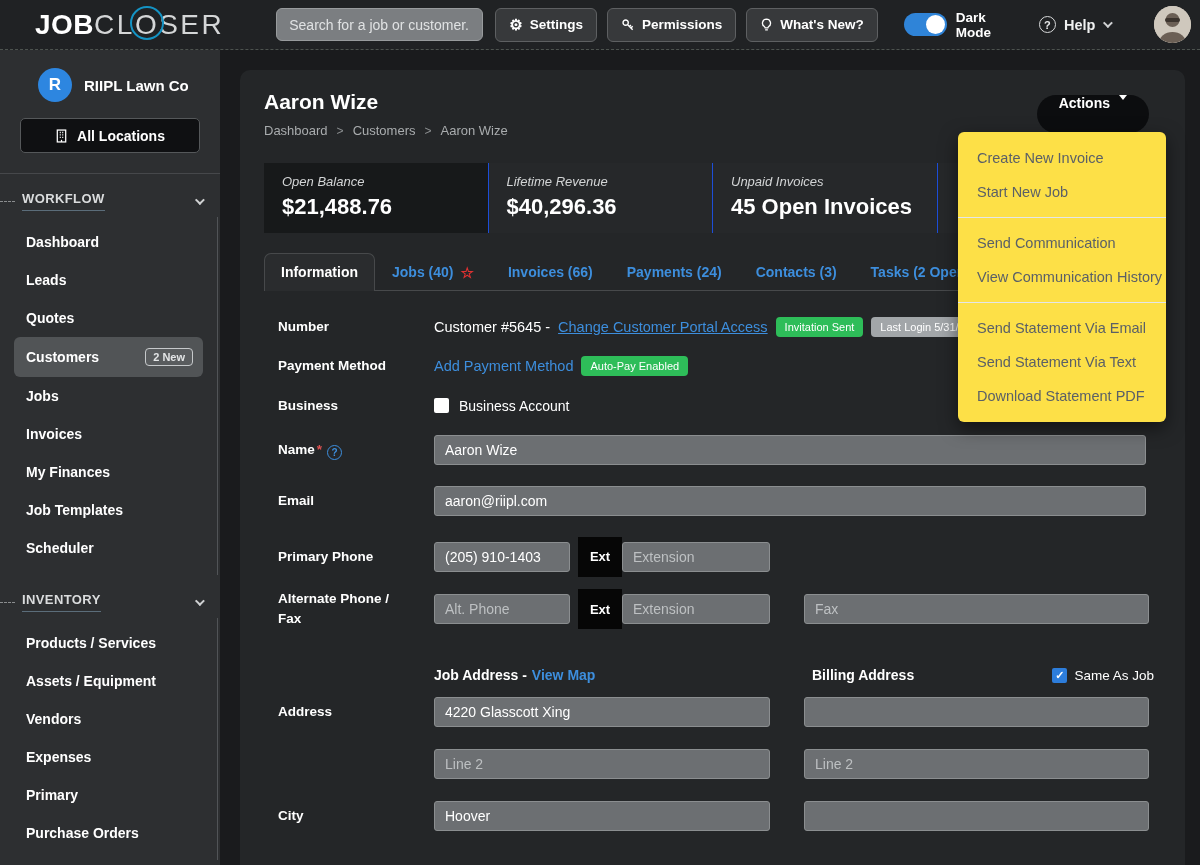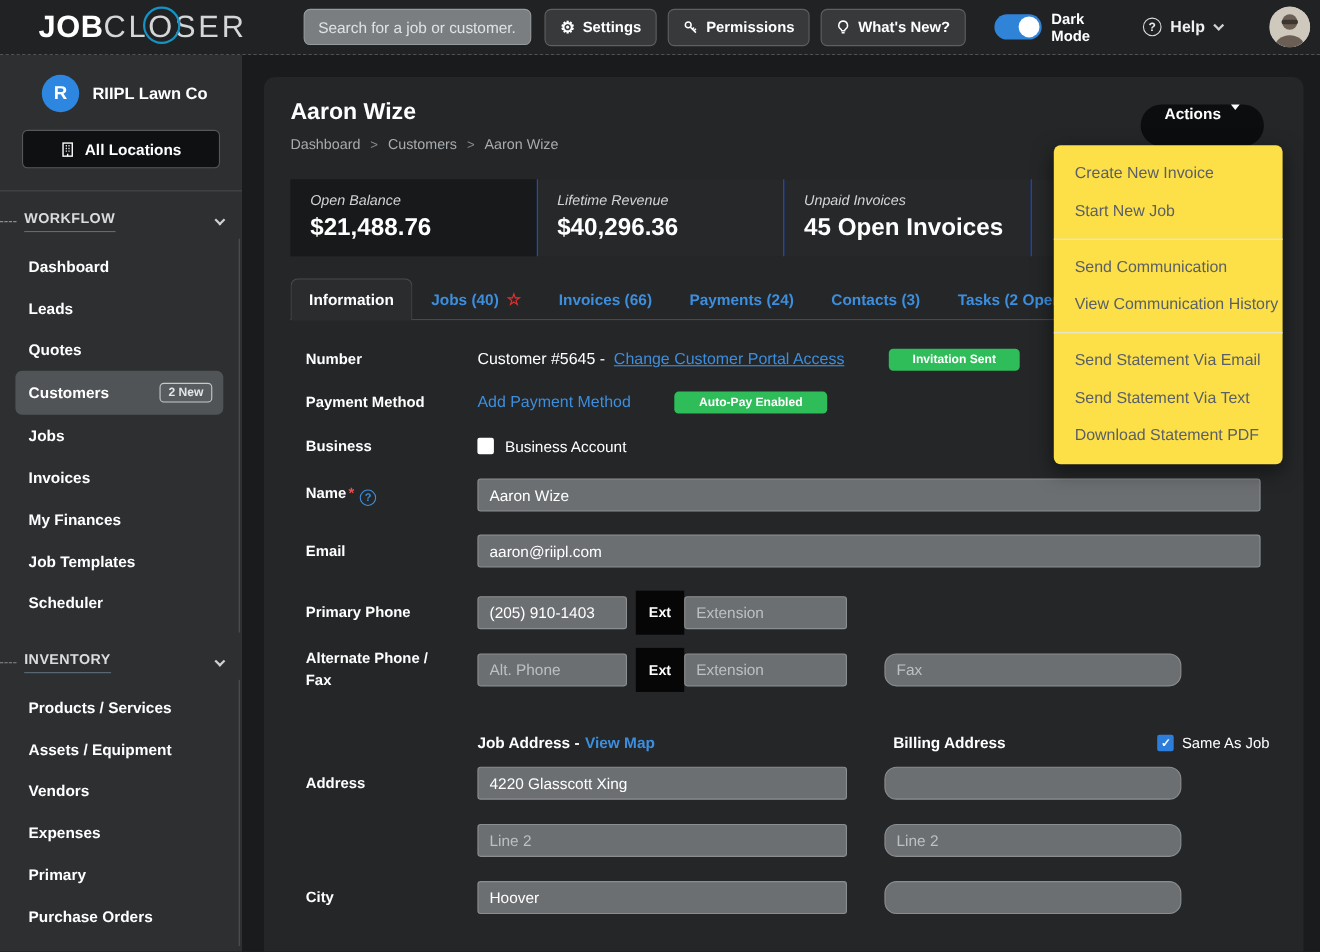--- a/index.html
+++ b/index.html
@@ -99,41 +99,41 @@
 
   
   .form { margin-top:26px; padding-left:14px; }
   .frow { display:flex; align-items:center; margin-bottom:19px; }
   .flabel { width:156px; flex:none; color:#fff; font-weight:bold; font-size:13.5px;
     line-height:1.5; padding-right:26px; }
   .fcontent { display:flex; align-items:center; gap:8px; }
   .ftext { color:#fff; font-size:14.5px; }
   .flink { color:#3d8edd; font-size:14.5px; cursor:pointer; }
   .flink.underline { text-decoration:underline; }
-  .badge { border-radius:4px; padding:4px 22px; font-size:11px; font-weight:bold; color:#fff;
-    white-space:nowrap;margin-left:32px; }
+  .badge { border-radius:4px; padding:4px 9px; font-size:11px; font-weight:normal; color:#fff;
+    white-space:nowrap; }
   .badge.green { background:#2ebd59; }
   .badge.gray { background:#a2a6a9; }
   .req { color:#e05252; margin-left:2px; }
   .qicon { width:15px; height:15px; border:1.5px solid #3d8edd; color:#3d8edd; border-radius:50%;
     font-size:10px; display:inline-flex; align-items:center; justify-content:center;
     margin-left:5px; vertical-align:-2px; font-style:normal; }
   .qicon::before { content:"?"; }
   .cb { width:15px; height:15px; background:#fff; border-radius:2px; flex:none; cursor:pointer; }
   .cb.checked { background:#2d7ddb; display:flex; align-items:center; justify-content:center; }
   .cb.checked::before { content:"✓"; color:#fff; font-size:11px; font-weight:bold; }
   .cb-label { color:#fff; font-size:14px; font-weight:normal; margin-left:2px; }
   .inp { height:30px; background:#6c6f72; border:1px solid #8b8e90; border-radius:3px;
     color:#fff; font-size:14px; padding:0 10px; outline:none; font-family:inherit; }
   .inp::placeholder { color:#bdc0c2; }
   .inp.w-full { width:712px; }
   .inp.w-phone { width:136px; }
   .inp.w-extn { width:148px; }
   .inp.w-col1 { width:336px; }
-  .inp.w-col2 { width:270px;border-radius:11px; }
+  .inp.w-col2 { width:345px; }
   .extgrp { display:flex; align-items:center; }
   .ext { width:44px; height:40px; background:#060606; color:#fff; font-weight:bold;
     font-size:13px; display:flex; align-items:center; justify-content:center; flex:none; }
   .fax-gap { margin-left:26px; }
   .addr-head { display:flex; align-items:center; }
   .addr-head .col1 { width:336px; display:flex; align-items:center; gap:5px;
     color:#fff; font-weight:bold; font-size:14px; }
   .addr-head .col2 { width:342px; margin-left:34px; display:flex; align-items:center;
     color:#fff; font-weight:bold; font-size:14px; }
   .addr-head .same { margin-left:auto; display:flex; align-items:center; gap:7px; }

